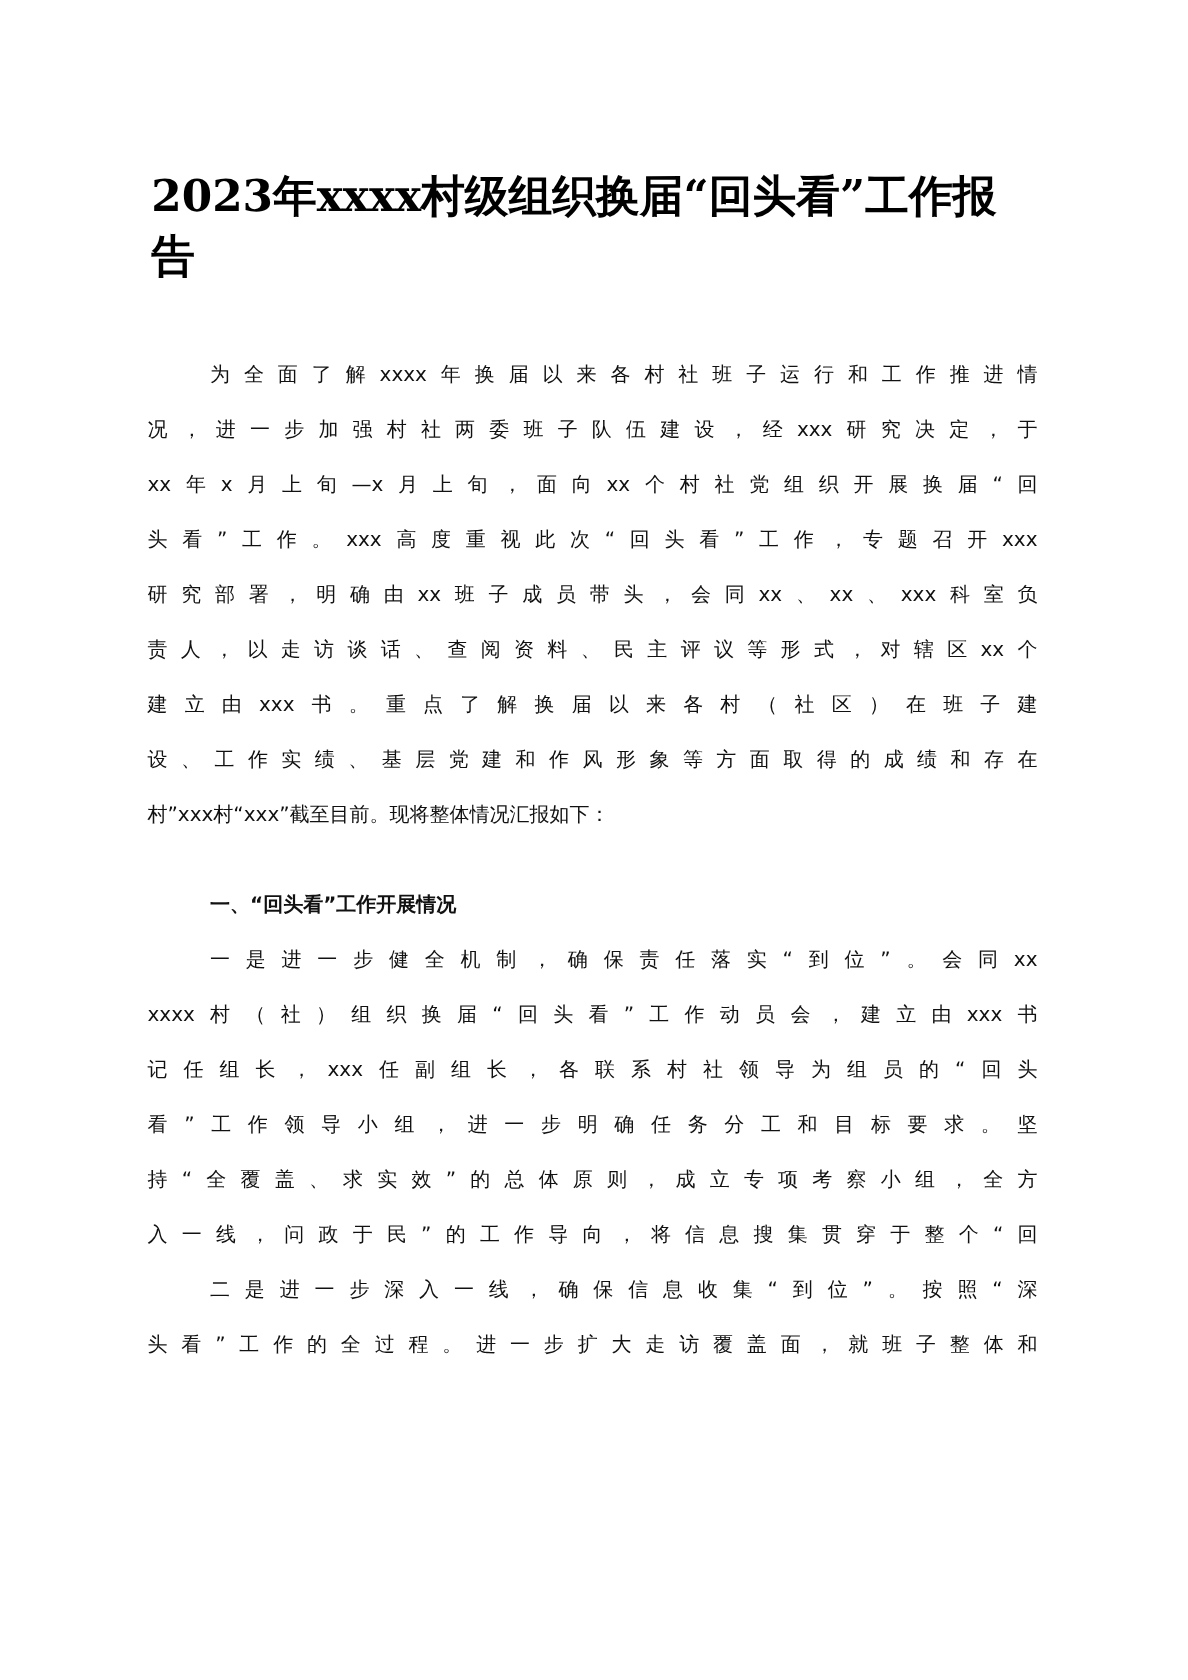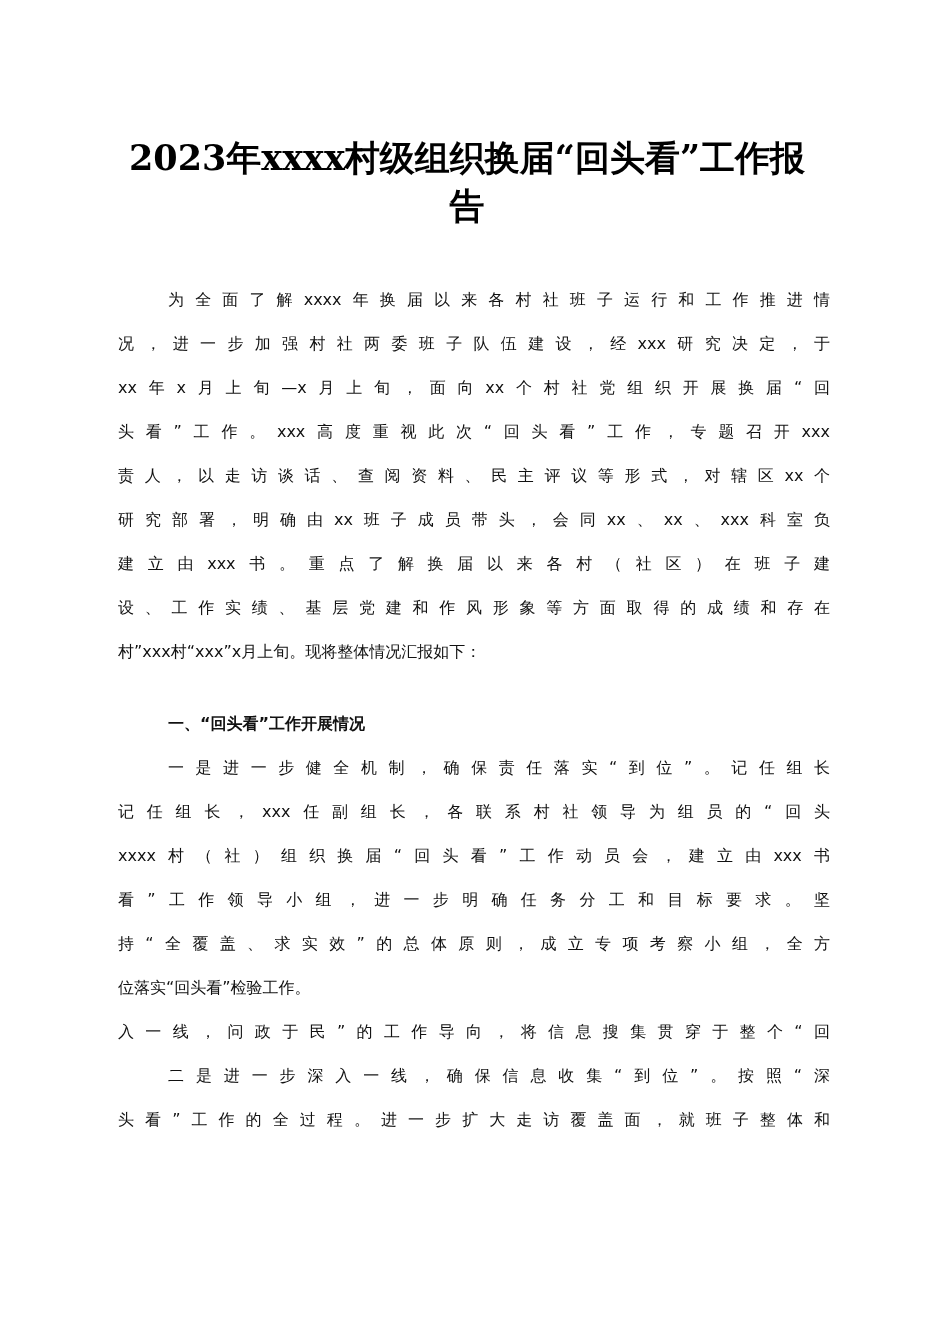--- a/index.html
+++ b/index.html
@@ -1,20 +1,20 @@
 <!DOCTYPE html>
 <html><head>
   <meta charset="utf-8">
   <style>
     html, body { margin: 0; padding: 0; background: #ffffff; }
     body { width: 950px; height: 1344px; position: relative; overflow: hidden; }
     .page { position: absolute; left: 0; top: 0; width: 950px; height: 1344px; background: #fff; }
     .title {
-      position: absolute; left: 102px; width: 730px; top: 134px;
-      text-align: center;
+      position: absolute; left: 121px; width: 730px; top: 134px;
+      text-align: left;
       font-family: "DejaVu Serif", "Liberation Serif", serif;
       font-weight: bold; font-size: 35px; line-height: 48px; color: #000;
       letter-spacing: 0px;
     }
     .title .tl { display: block; white-space: nowrap; }
     .body {
       position: absolute; left: 118px; width: 712px; top: 278px;
       font-family: "DejaVu Sans", "Liberation Sans", sans-serif;
       font-size: 16px; color: #111; line-height: 44px;
     }
@@ -32,36 +32,35 @@
     <span class="tl">2023年xxxx村级组织换届“回头看”工作报</span>
     <span class="tl">告</span>
   </div>
 
   <div class="body">
     <div>
       <span class="line indent">为全面了解xxxx年换届以来各村社班子运行和工作推进情</span>
       <span class="line">况，进一步加强村社两委班子队伍建设，经xxx研究决定，于</span>
       <span class="line">xx年x月上旬—x月上旬，面向xx个村社党组织开展换届“回</span>
       <span class="line">头看”工作。xxx高度重视此次“回头看”工作，专题召开xxx</span>
+      <span class="line">研究部署，明确由xx班子成员带头，会同xx、xx、xxx科室负</span>
       <span class="line">责人，以走访谈话、查阅资料、民主评议等形式，对辖区xx个</span>
-      <span class="line">研究部署，明确由xx班子成员带头，会同xx、xx、xxx科室负</span>
       <span class="line">建立由xxx书。重点了解换届以来各村（社区）在班子建</span>
       <span class="line">设、工作实绩、基层党建和作风形象等方面取得的成绩和存在</span>
-      <span class="line last">村”xxx村“xxx”x月上旬。现将整体情况汇报如下：</span>
+      <span class="line last">村”xxx村“xxx”截至目前。现将整体情况汇报如下：</span>
     </div>
 
     <span class="line last indent heading">一、“回头看”工作开展情况</span>
 
     <div>
-      <span class="line indent"><span class="lead">一是进一步健全机制，确保责任落实“到位”。</span><span>记任组长</span></span>
+      <span class="line indent"><span class="lead">一是进一步健全机制，确保责任落实“到位”。</span><span>会同xx</span></span>
+      <span class="line">xxxx村（社）组织换届“回头看”工作动员会，建立由xxx书</span>
       <span class="line">记任组长，xxx任副组长，各联系村社领导为组员的“回头</span>
-      <span class="line">xxxx村（社）组织换届“回头看”工作动员会，建立由xxx书</span>
       <span class="line">看”工作领导小组，进一步明确任务分工和目标要求。坚</span>
       <span class="line">持“全覆盖、求实效”的总体原则，成立专项考察小组，全方</span>
-      <span class="line last">位落实“回头看”检验工作。</span>
     </div>
 
     <div>
       <span class="line">入一线，问政于民”的工作导向，将信息搜集贯穿于整个“回</span>
       <span class="line indent"><span class="lead">二是进一步深入一线，确保信息收集“到位”。</span><span>按照“深</span></span>
       <span class="line">头看”工作的全过程。进一步扩大走访覆盖面，就班子整体和</span>
     </div>
   </div>
 </div>
 

